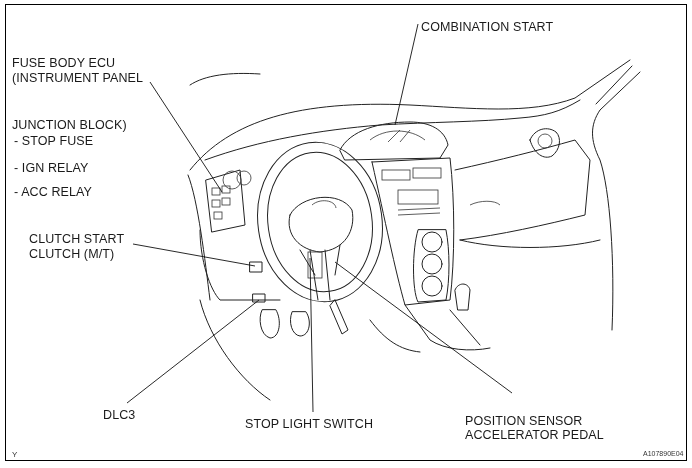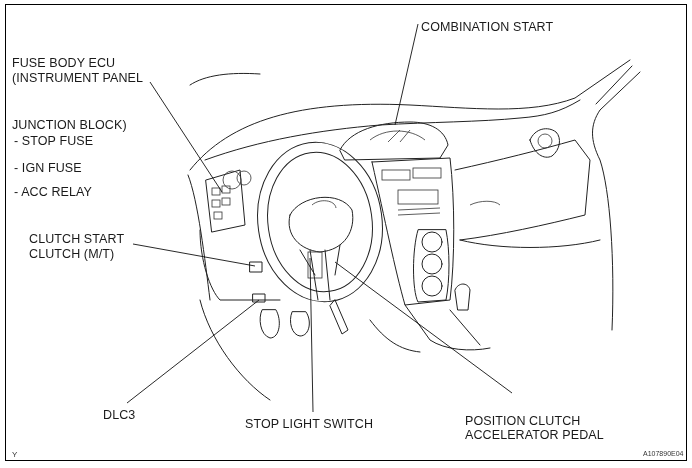--- a/index.html
+++ b/index.html
@@ -82,26 +82,26 @@
   <line class="ld" x1="512" y1="393" x2="335" y2="262"></line>
 </svg>
 
 <div class="lbl" style="left:421px;top:19px;">COMBINATION START</div>
 
 <div class="lbl" style="left:12px;top:55px;">FUSE BODY ECU</div>
 <div class="lbl" style="left:12px;top:70px;">(INSTRUMENT PANEL</div>
 <div class="lbl" style="left:12px;top:85px;margin-top:32px;">JUNCTION BLOCK)</div>
 
 <div class="lbl" style="left:14px;top:133px;">- STOP FUSE</div>
-<div class="lbl" style="left:14px;top:160px;">- IGN FUSE</div>
+<div class="lbl" style="left:14px;top:160px;">- IGN RELAY</div>
 <div class="lbl" style="left:14px;top:184px;">- ACC RELAY</div>
 
 <div class="lbl" style="left:29px;top:231px;">CLUTCH START</div>
 <div class="lbl" style="left:29px;top:246px;">CLUTCH (M/T)</div>
 
 <div class="lbl" style="left:103px;top:407px;">DLC3</div>
 <div class="lbl" style="left:245px;top:416px;">STOP LIGHT SWITCH</div>
 
 <div class="lbl" style="left:465px;top:398px;margin-top:29px;">ACCELERATOR PEDAL</div>
-<div class="lbl" style="left:465px;top:413px;">POSITION CLUTCH</div>
+<div class="lbl" style="left:465px;top:413px;">POSITION SENSOR</div>
 
 <div class="small" style="left:12px;top:450px;font-size:8px;">Y</div>
 <div class="small" style="left:643px;top:450px;">A107890E04</div>
 
 </body></html>

